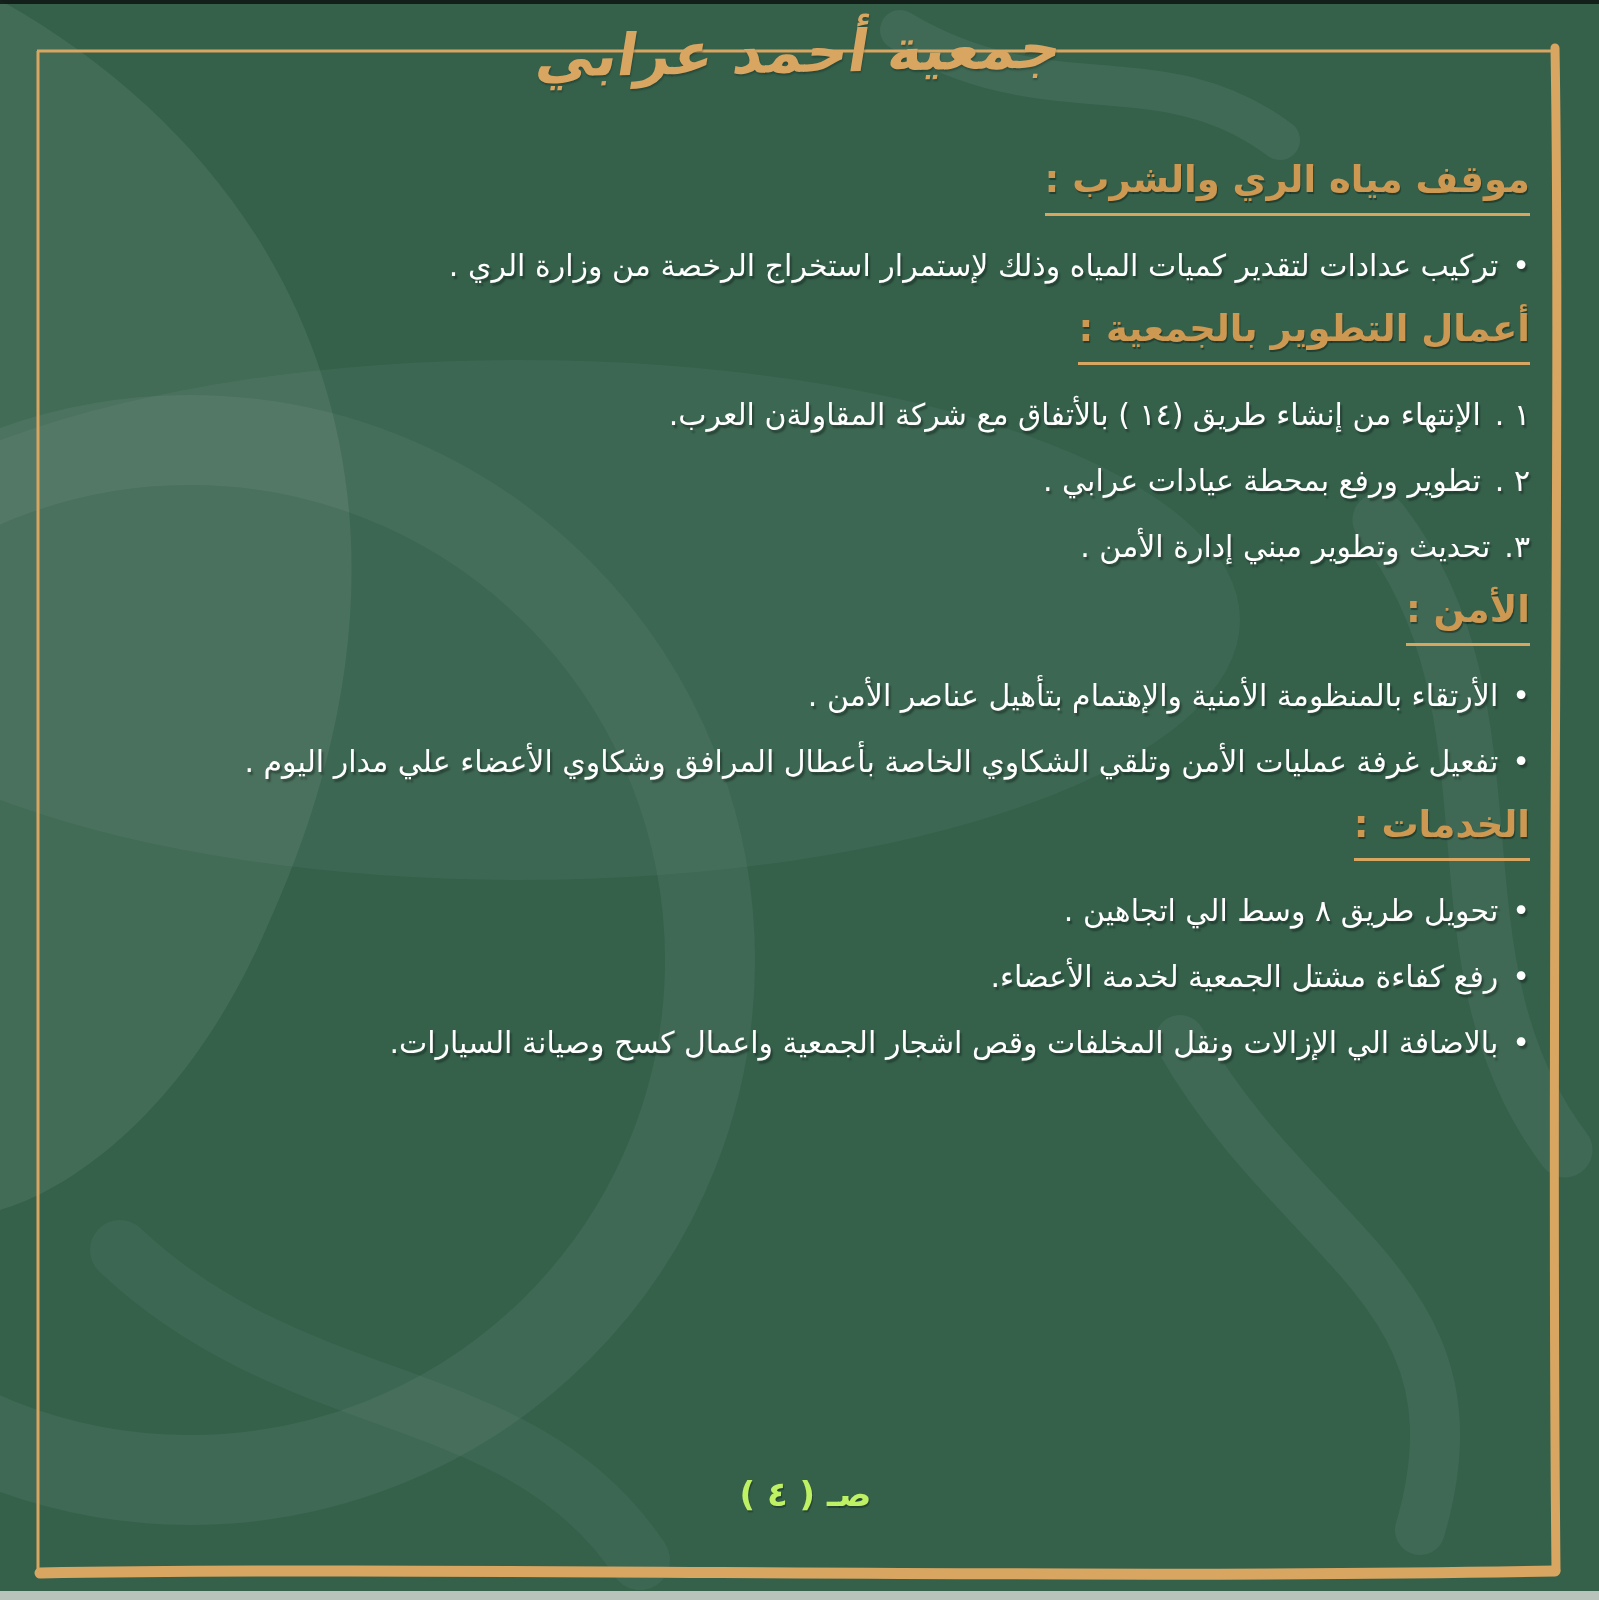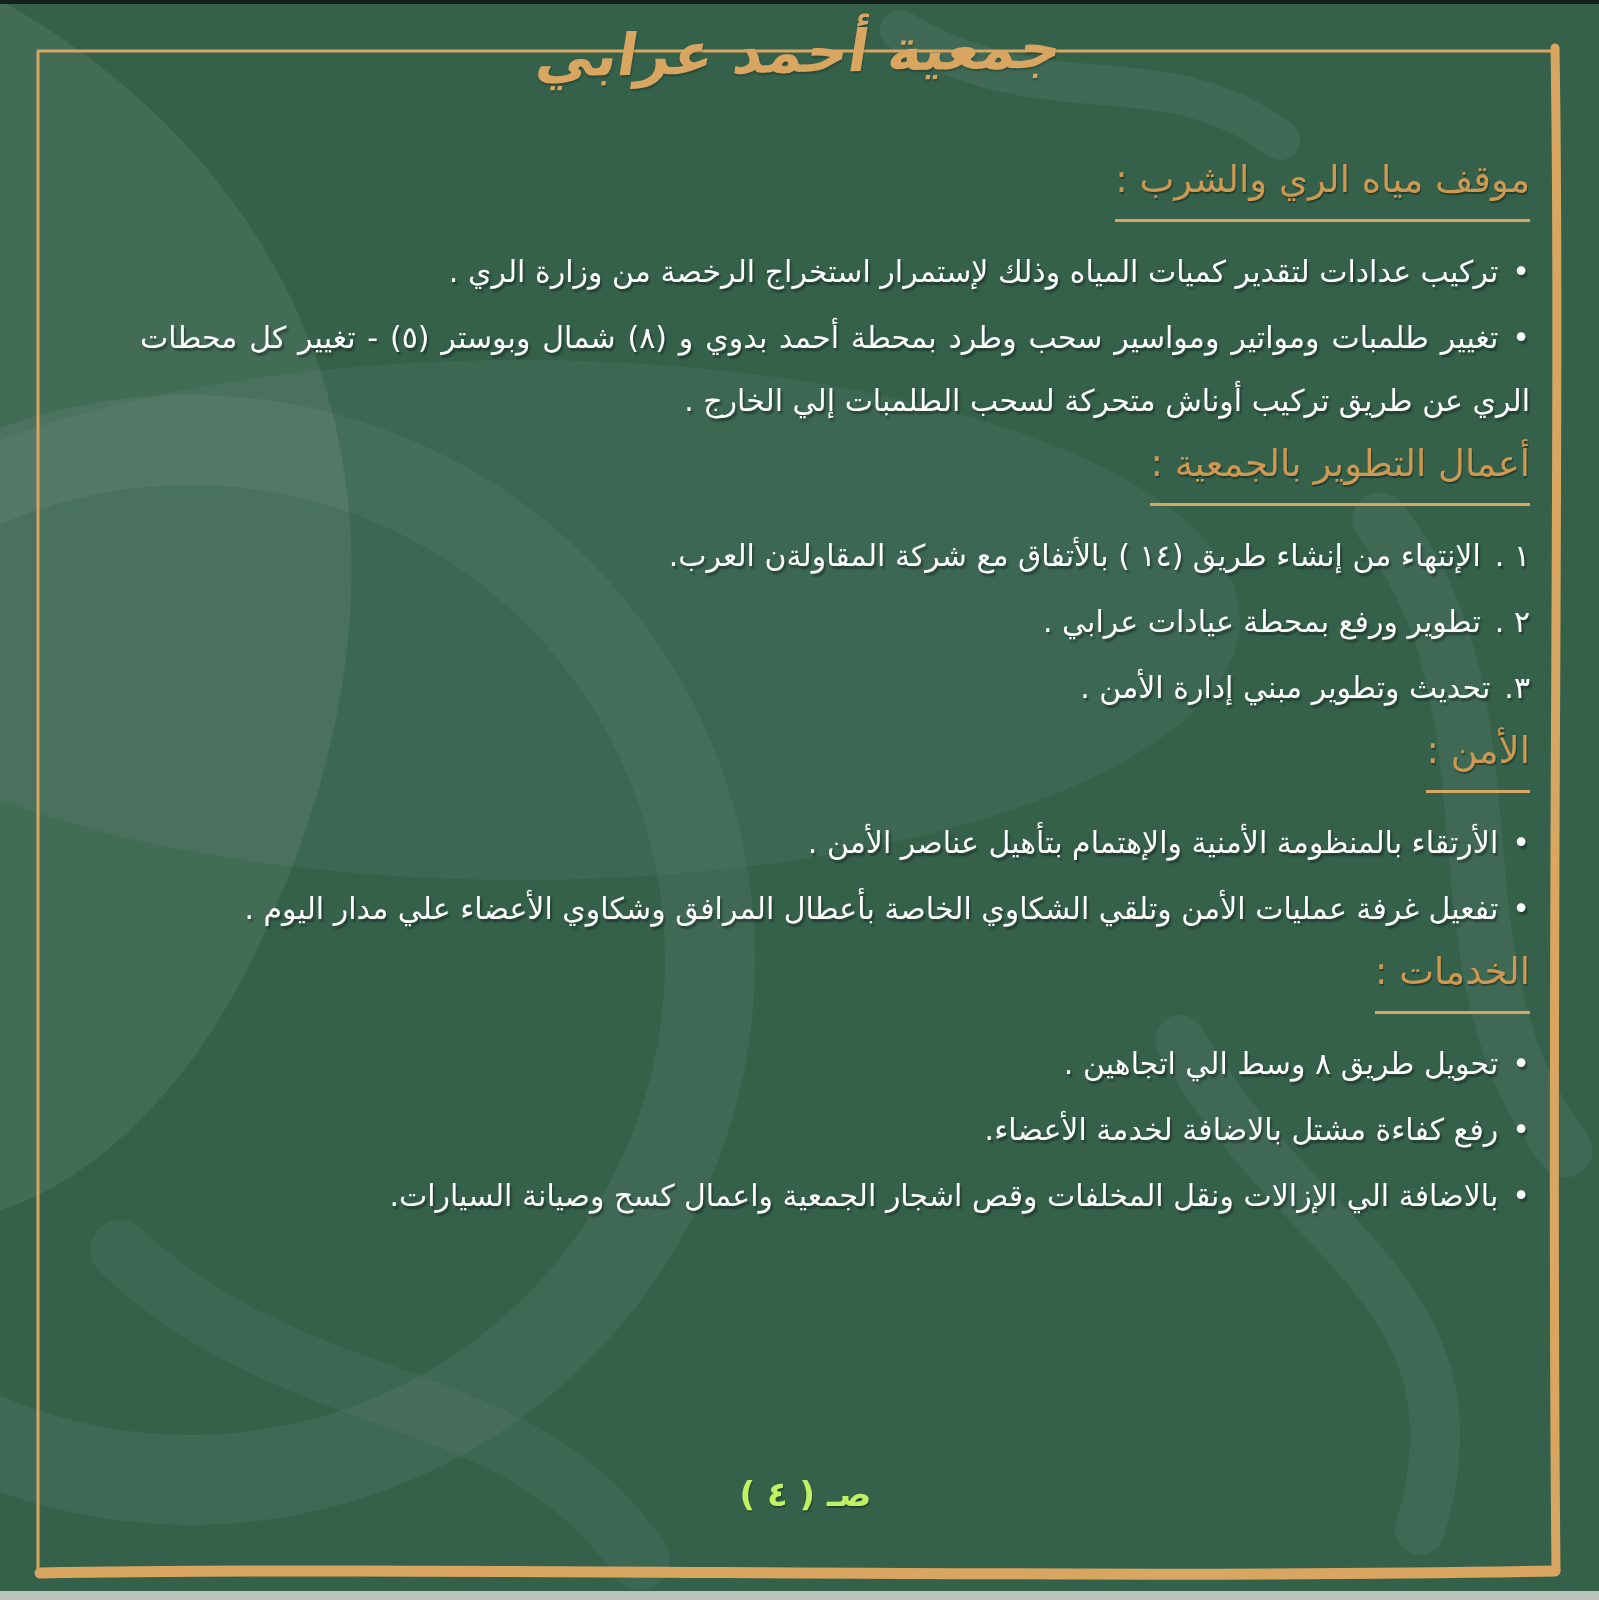--- a/index.html
+++ b/index.html
@@ -37,22 +37,22 @@
     position:absolute;top:148px;right:69px;left:140px;
     direction:rtl;
   }
   .section-heading{
     text-align:right;
     margin:10px 0 18px;
   }
   .section-heading .ht{
     display:inline-block;
     color:#cd9851;
-    font-size:37px;font-weight:normal;
-    padding-bottom:18px;
+    font-size:37px;font-weight:bold;
+    padding-bottom:12px;
     border-bottom:3px solid #d9a662;
     text-shadow:1px 2px 1px rgba(0,0,0,.35);
     text-align:center;
   }
   .item{
     color:#ffffff;
     font-size:30px;font-weight:normal;
     line-height:63px;
     text-align:justify;
     text-align-last:right;
@@ -96,31 +96,30 @@
   <div class="top-edge"></div>
 
   <div class="logo">
     <span class="cal">جمعية أحمد عرابي</span>
   </div>
 
   <div class="content">
     <div>
         <div class="section-heading"><span class="ht">موقف مياه الري والشرب :</span></div>
         <div class="item"><span class="marker">•</span><span>تركيب عدادات لتقدير كميات المياه وذلك لإستمرار استخراج الرخصة من وزارة الري .</span></div>
-        <div class="item"><span class="marker">•</span><span>تغيير طلمبات ومواتير ومواسير سحب وطرد بمحطة أحمد بدوي و (٨) شمال وبوستر (٥) - تغيير كل محطات الري عن طريق تركيب أوناش متحركة لسحب الطلمبات إلي الخارج .</span></div>
         <div class="section-heading"><span class="ht">أعمال التطوير بالجمعية :</span></div>
         <div class="item"><span class="marker">١ .</span><span>الإنتهاء من إنشاء طريق (١٤ ) بالأتفاق مع شركة المقاولةن العرب.</span></div>
         <div class="item"><span class="marker">٢ .</span><span>تطوير ورفع بمحطة عيادات عرابي .</span></div>
         <div class="item"><span class="marker">٣.</span><span>تحديث وتطوير مبني إدارة الأمن .</span></div>
         <div class="section-heading"><span class="ht">الأمن :</span></div>
         <div class="item"><span class="marker">•</span><span>الأرتقاء بالمنظومة الأمنية والإهتمام بتأهيل عناصر الأمن .</span></div>
         <div class="item"><span class="marker">•</span><span>تفعيل غرفة عمليات الأمن وتلقي الشكاوي الخاصة بأعطال المرافق وشكاوي الأعضاء علي مدار اليوم .</span></div>
         <div class="section-heading"><span class="ht">الخدمات :</span></div>
         <div class="item"><span class="marker">•</span><span>تحويل طريق ٨ وسط الي اتجاهين .</span></div>
-        <div class="item"><span class="marker">•</span><span>رفع كفاءة مشتل بالاضافة لخدمة الأعضاء.</span></div>
+        <div class="item"><span class="marker">•</span><span>رفع كفاءة مشتل الجمعية لخدمة الأعضاء.</span></div>
         <div class="item"><span class="marker">•</span><span>بالاضافة الي الإزالات ونقل المخلفات وقص اشجار الجمعية واعمال كسح وصيانة السيارات.</span></div>
       </div>
   </div>
 
   <div class="page-number">صـ ( ٤ )</div>
 
   <div class="bottom-edge"></div>
 
 </div>
 

